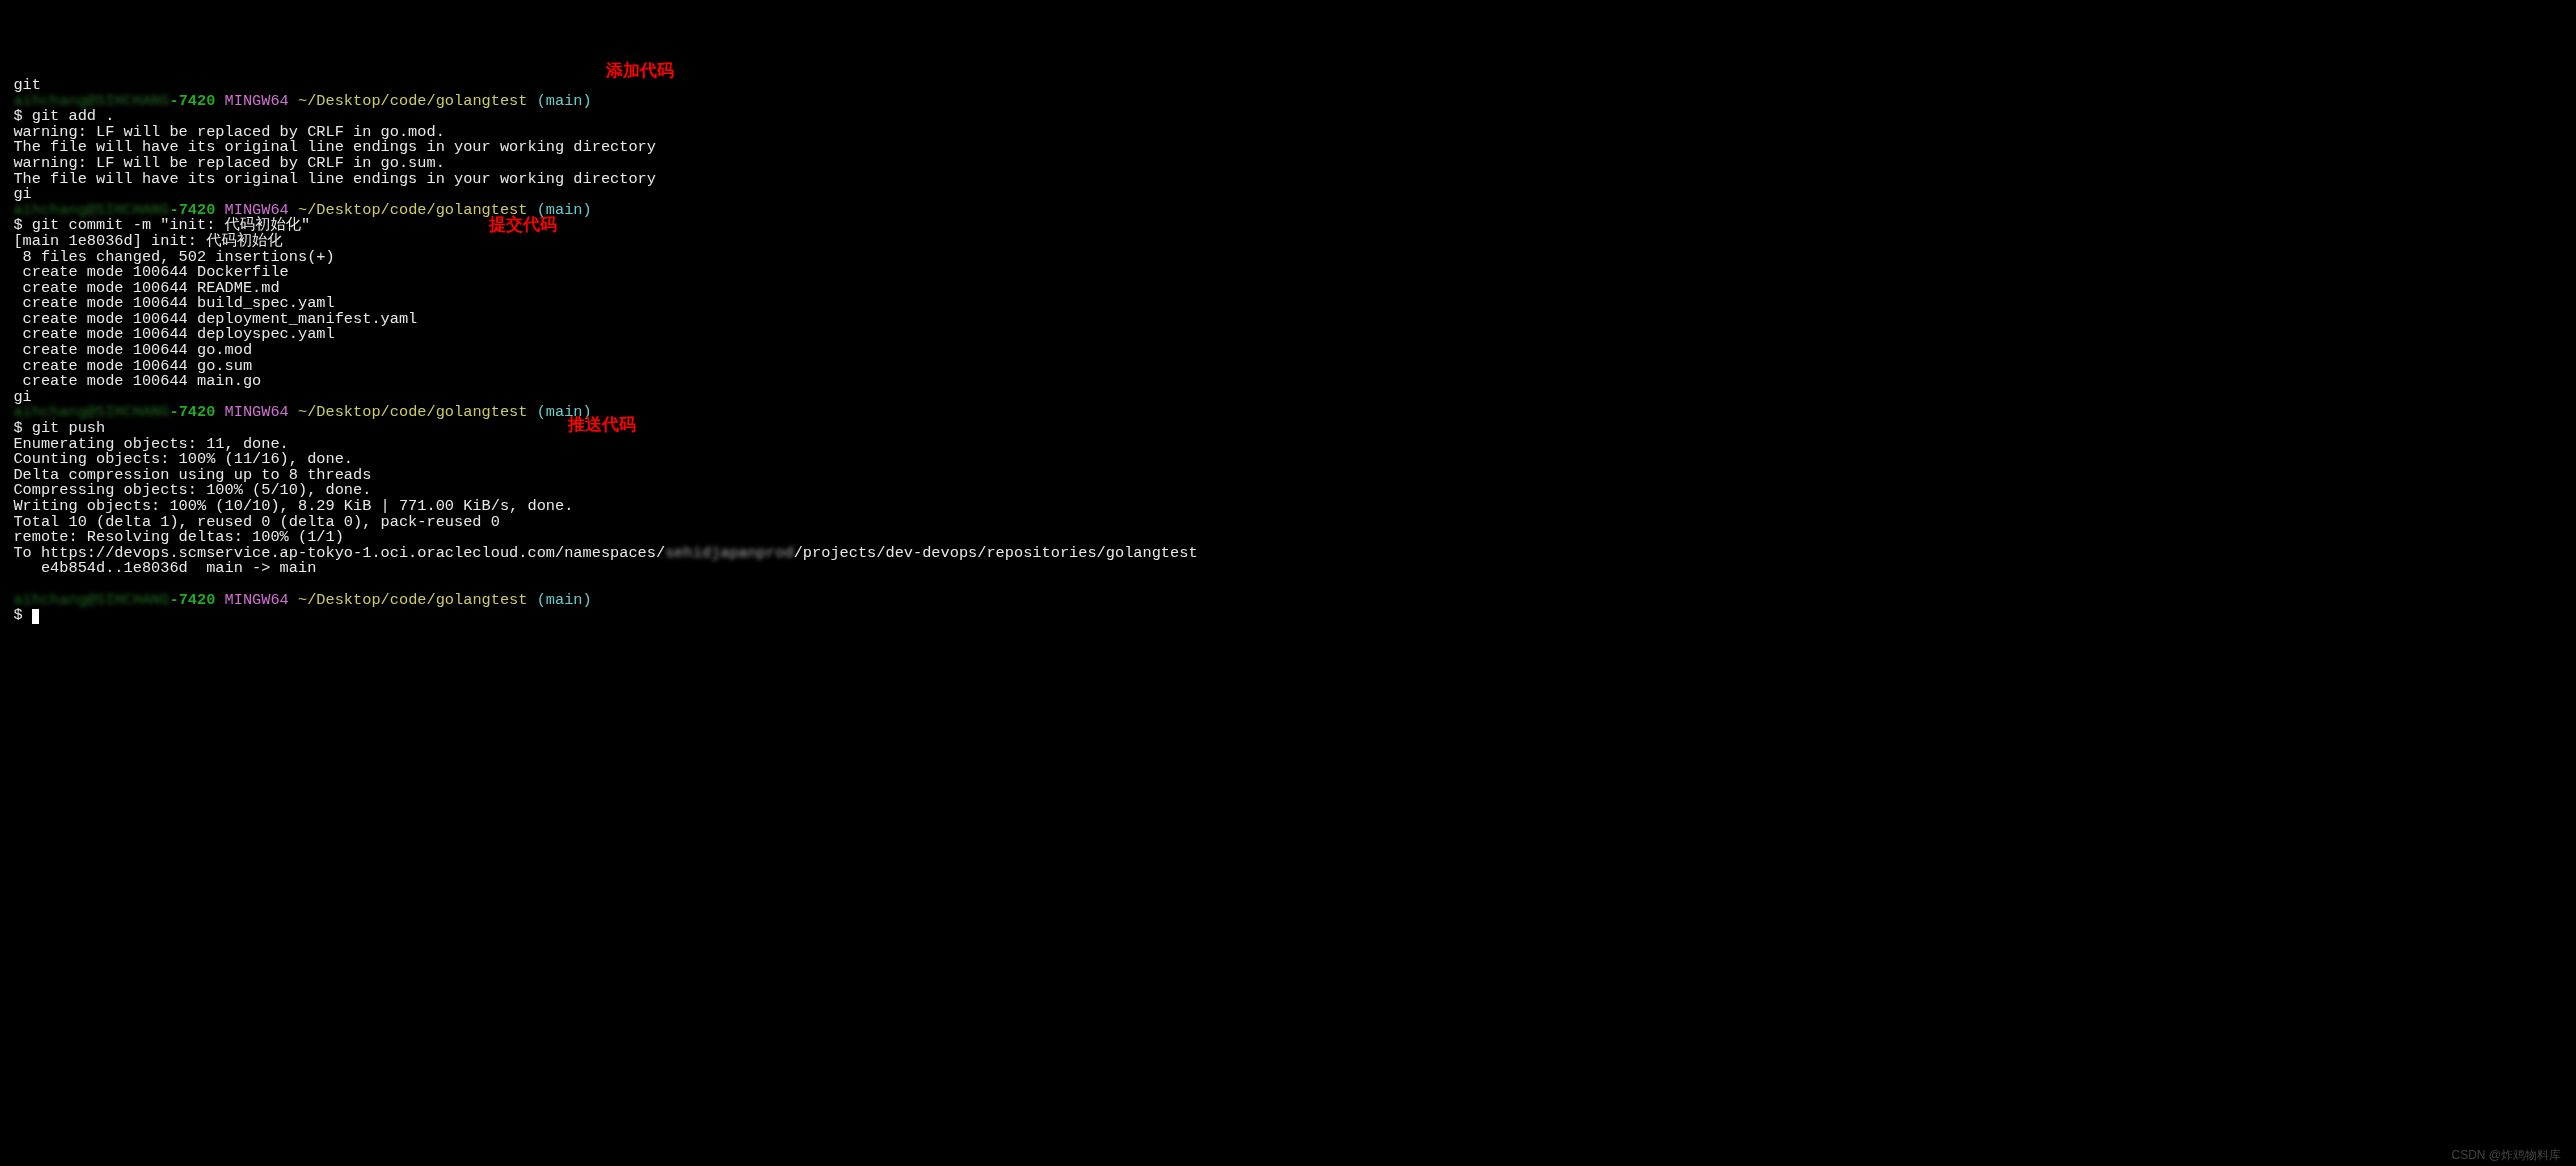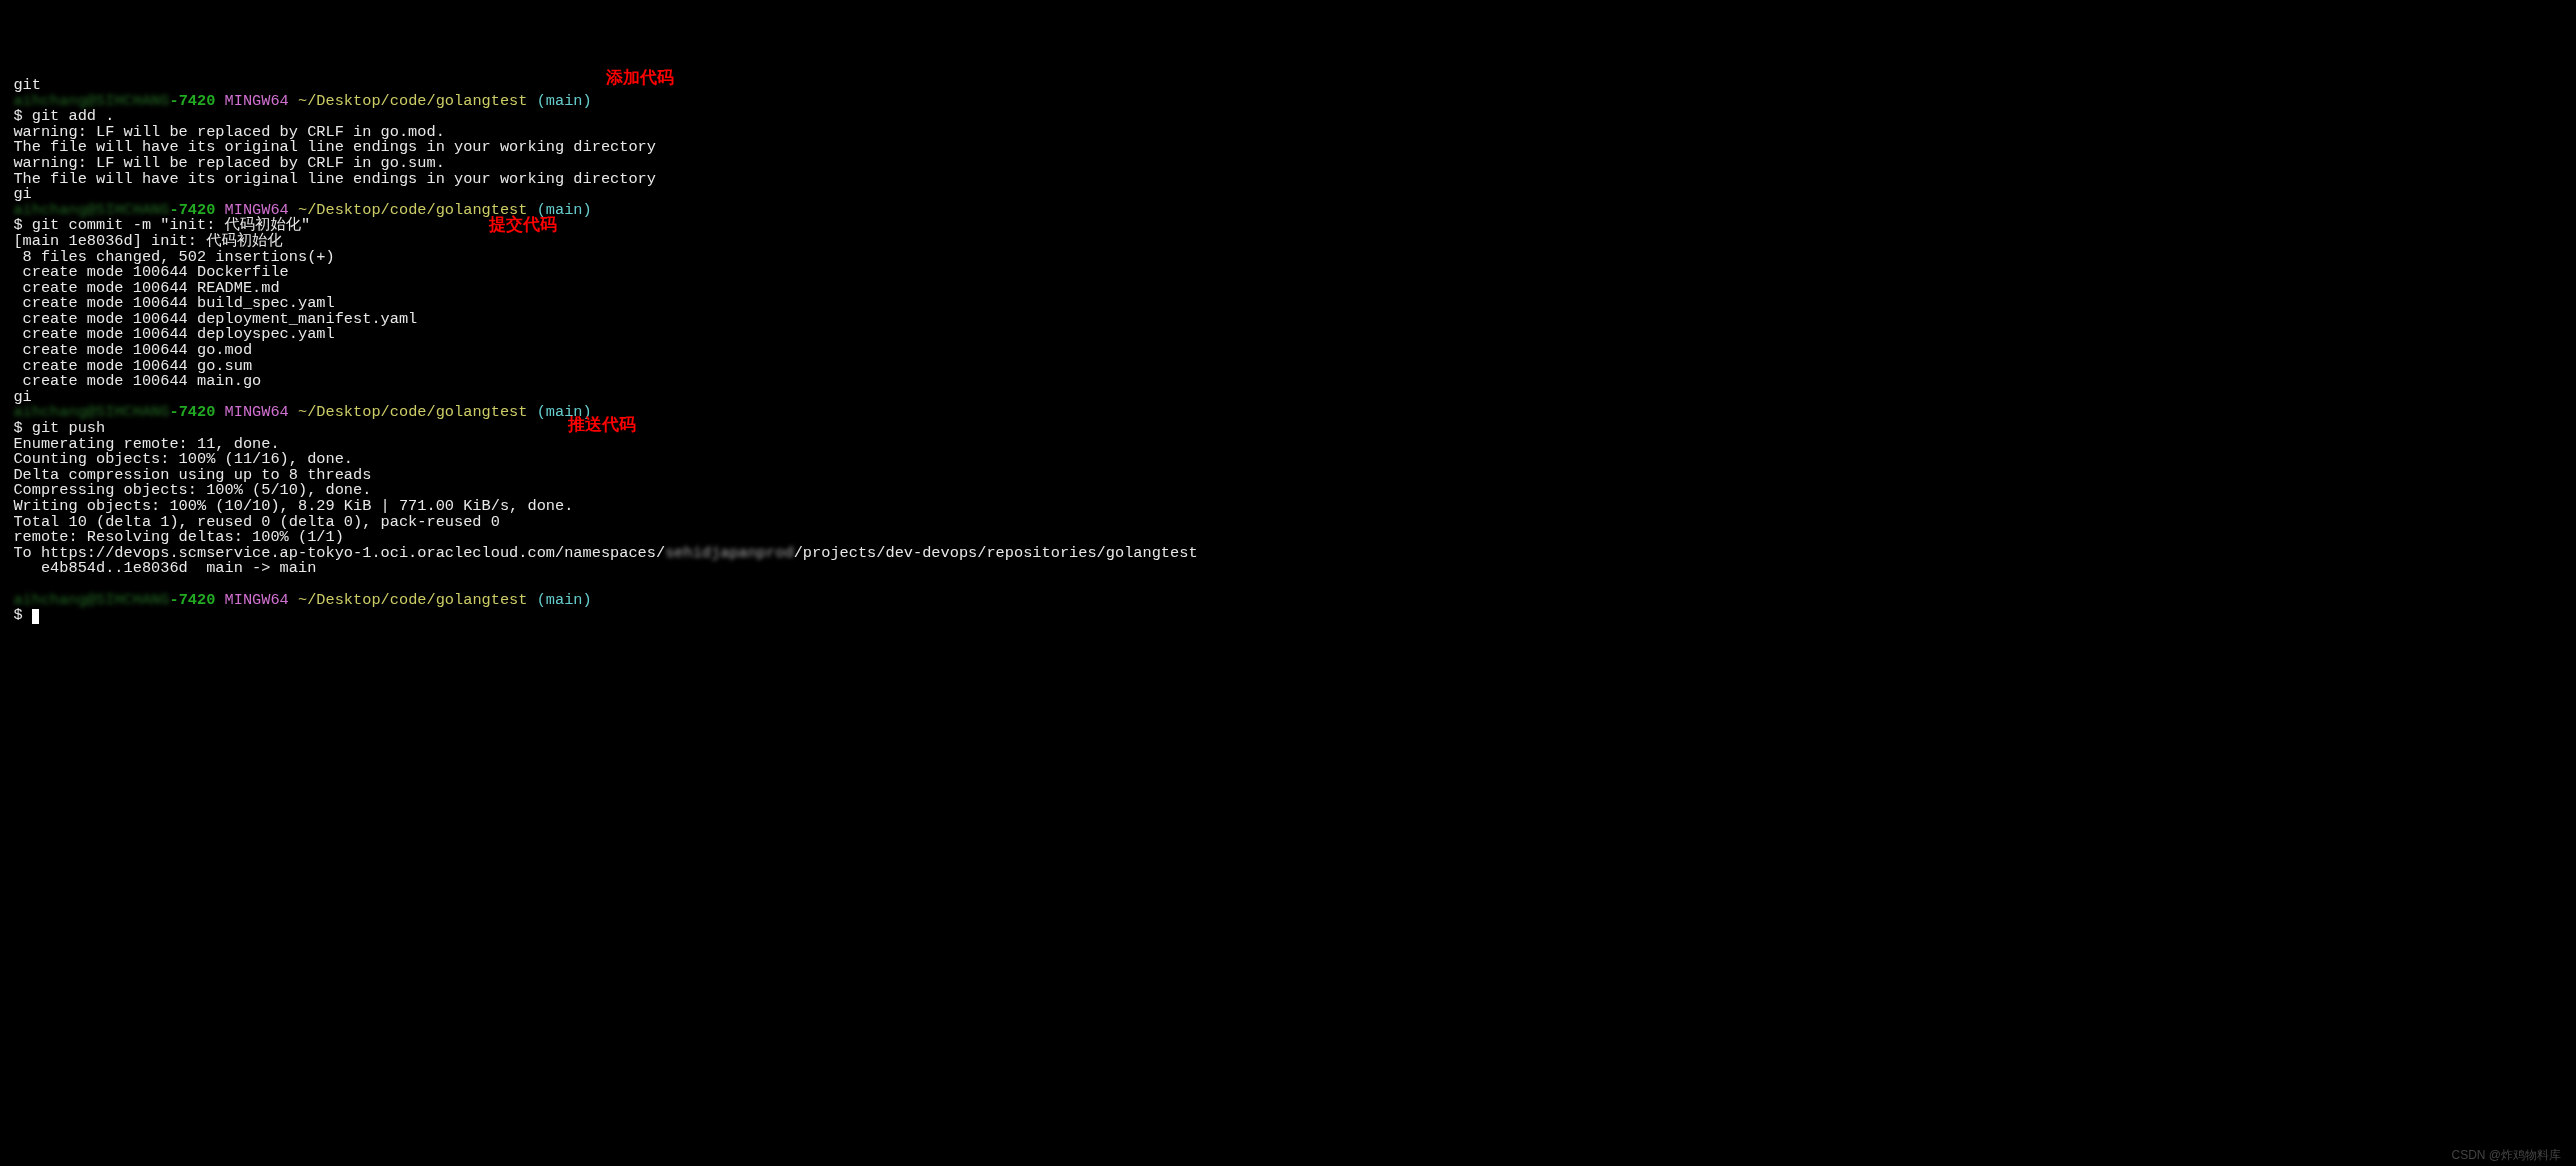--- a/index.html
+++ b/index.html
@@ -75,35 +75,35 @@
 <span> create mode 100644 README.md</span>
 <span> create mode 100644 build_spec.yaml</span>
 <span> create mode 100644 deployment_manifest.yaml</span>
 <span> create mode 100644 deployspec.yaml</span>
 <span> create mode 100644 go.mod</span>
 <span> create mode 100644 go.sum</span>
 <span> create mode 100644 main.go</span>
 <span>gi</span>
 <span class="blur">aihchang@SIHCHANG</span><span class="green">-7420</span><span class="purple"> MINGW64</span><span class="yellow"> ~/Desktop/code/golangtest</span><span class="cyan"> (main)</span>
 <span>$ git push</span>
-<span>Enumerating remote: 11, done.</span>
+<span>Enumerating objects: 11, done.</span>
 <span>Counting objects: 100% (11/16), done.</span>
 <span>Delta compression using up to 8 threads</span>
 <span>Compressing objects: 100% (5/10), done.</span>
 <span>Writing objects: 100% (10/10), 8.29 KiB | 771.00 KiB/s, done.</span>
 <span>Total 10 (delta 1), reused 0 (delta 0), pack-reused 0</span>
 <span>remote: Resolving deltas: 100% (1/1)</span>
 <span>To https://devops.scmservice.ap-tokyo-1.oci.oraclecloud.com/namespaces/</span><span class="blur-white">sehidjapanprod</span><span>/projects/dev-devops/repositories/golangtest</span>
 <span>   e4b854d..1e8036d  main -&gt; main</span>
 <span></span>
 <span class="blur">aihchang@SIHCHANG</span><span class="green">-7420</span><span class="purple"> MINGW64</span><span class="yellow"> ~/Desktop/code/golangtest</span><span class="cyan"> (main)</span>
 <span>$ </span><span class="cursor"></span>
 </div>
 
-<div class="annotation" style="top:69px; left:606px;">添加代码</div>
+<div class="annotation" style="top:62px; left:606px;">添加代码</div>
 <div class="annotation" style="top:216px; left:449px;margin-left:40px;">提交代码</div>
 <div class="annotation" style="top:416px; left:528px;margin-left:40px;">推送代码</div>
 
 <div class="watermark">CSDN @炸鸡物料库</div>
 
 
 
 
 
 </body></html>

